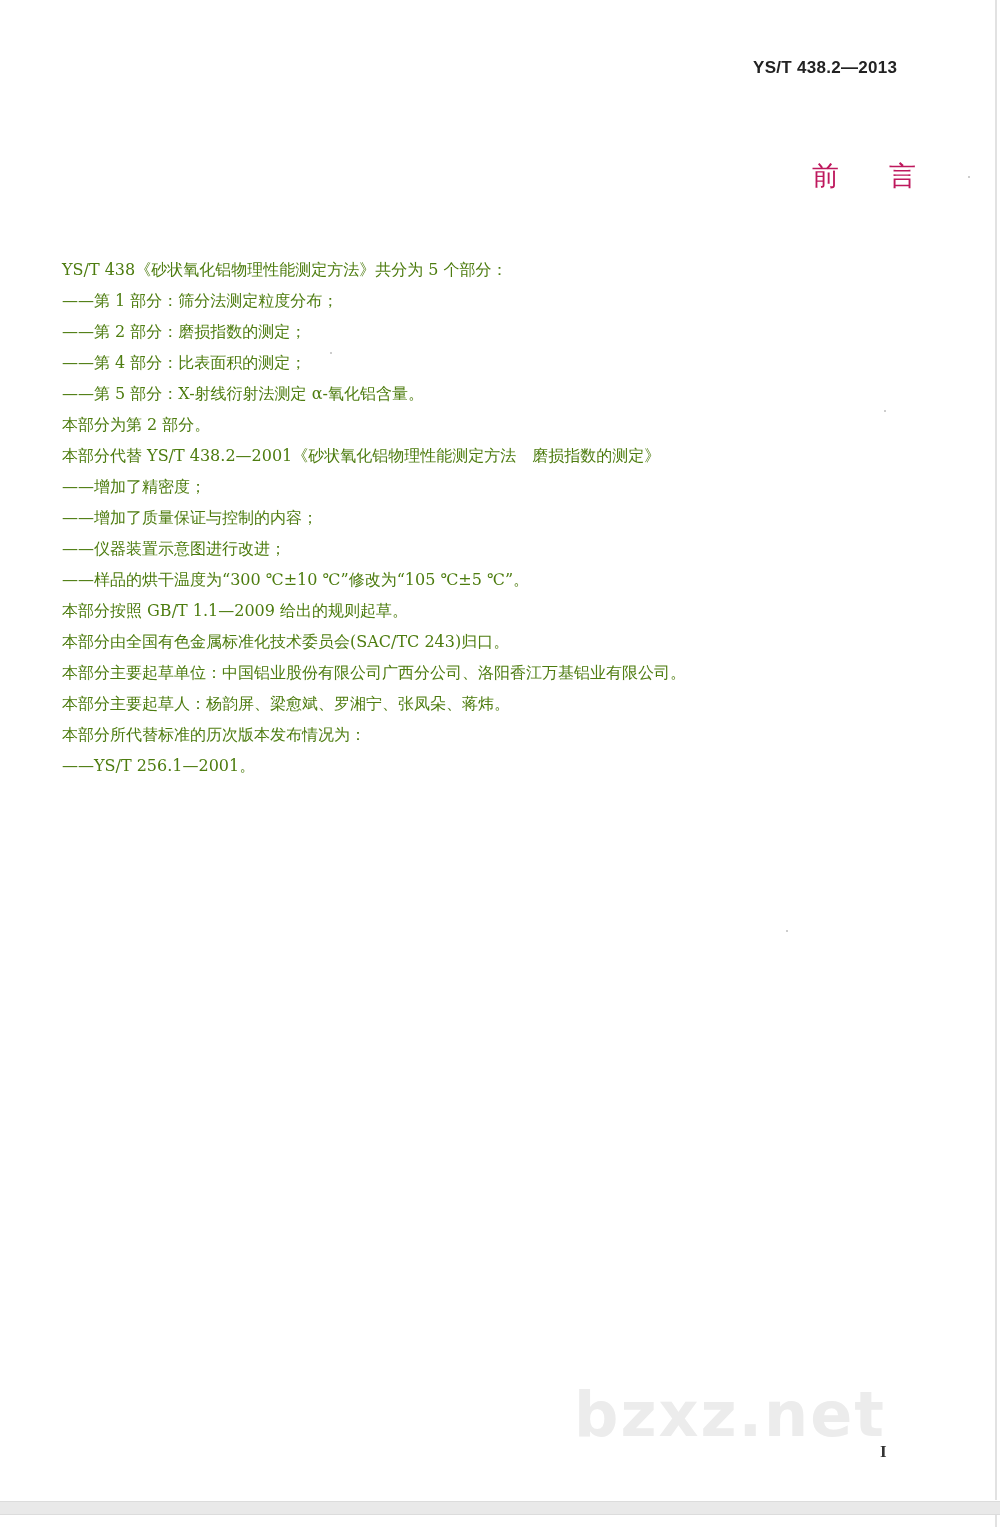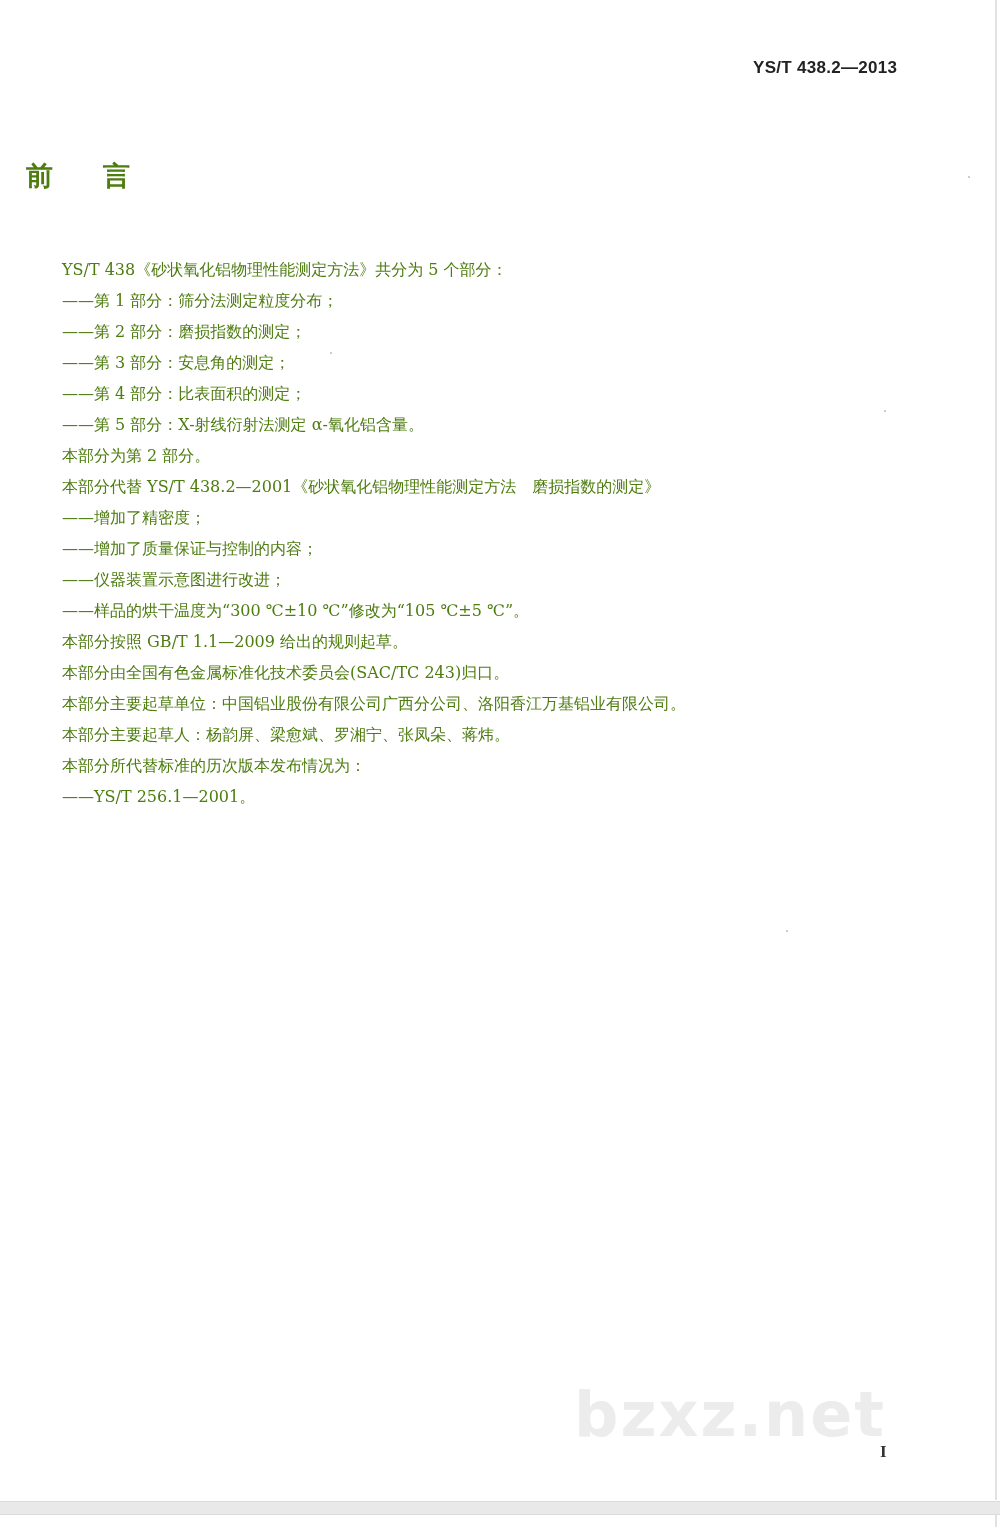--- a/index.html
+++ b/index.html
@@ -32,26 +32,26 @@
       font-size: 17px;
       font-weight: bold;
       letter-spacing: 0.3px;
       color: #222;
     }
     .title {
       position: absolute;
       top: 158px;
       left: 0;
       width: 940px;
-      text-align: left;
+      text-align: right;
       font-family: "DejaVu Sans", sans-serif;
       font-size: 27px;
-      font-weight: bold;
+      font-weight: normal;
       letter-spacing: 50px;
-      color: #4d7c0f;
+      color: #be185d;
       padding-left: 26px;
     }
     .body-text {
       position: absolute;
       top: 254px;
       left: 22px;
       width: 900px;
       font-size: 16px;
       line-height: 31px;
       color: #4d7c0f;
@@ -116,21 +116,20 @@
 
 <div class="page">
   <div class="std-code">YS/T 438.2—2013</div>
 
   <div class="title">前言</div>
 
   <div class="body-text">
     <span class="line indent">YS/T 438《砂状氧化铝物理性能测定方法》共分为 5 个部分：</span>
     <span class="line dash-item">——第 1 部分：筛分法测定粒度分布；</span>
     <span class="line dash-item">——第 2 部分：磨损指数的测定；</span>
-    <span class="line dash-item">——第 3 部分：安息角的测定；</span>
     <span class="line dash-item">——第 4 部分：比表面积的测定；</span>
     <span class="line dash-item">——第 5 部分：X-射线衍射法测定 α-氧化铝含量。</span>
     <span class="line indent">本部分为第 2 部分。</span>
     <span class="line indent">本部分代替 YS/T 438.2—2001《砂状氧化铝物理性能测定方法　磨损指数的测定》</span>
     <span class="line dash-item">——增加了精密度；</span>
     <span class="line dash-item">——增加了质量保证与控制的内容；</span>
     <span class="line dash-item">——仪器装置示意图进行改进；</span>
     <span class="line dash-item">——样品的烘干温度为“300 ℃±10 ℃”修改为“105 ℃±5 ℃”。</span>
     <span class="line indent">本部分按照 GB/T 1.1—2009 给出的规则起草。</span>
     <span class="line indent">本部分由全国有色金属标准化技术委员会(SAC/TC 243)归口。</span>

